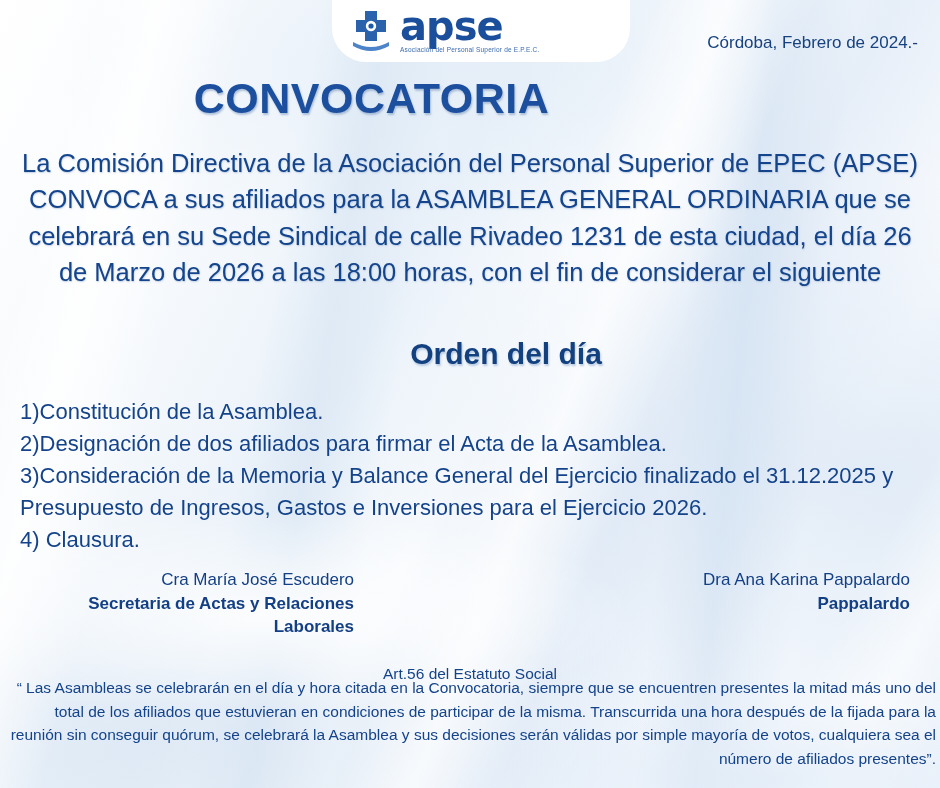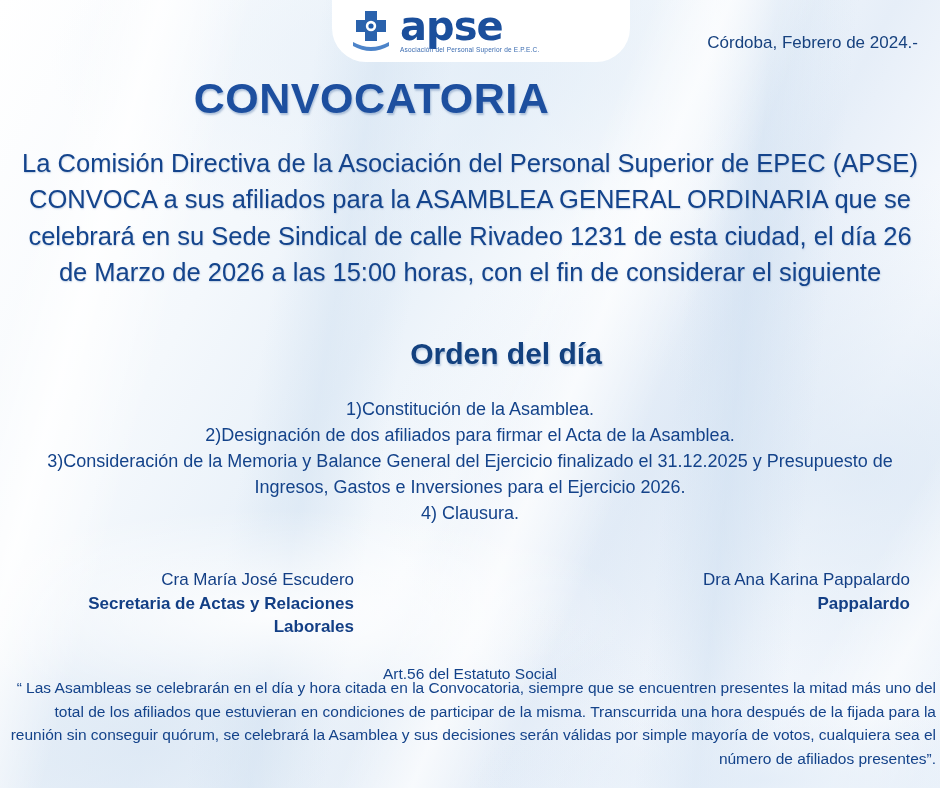--- a/index.html
+++ b/index.html
@@ -151,22 +151,21 @@
     font-weight: bold;
     color: #13417f;
     text-shadow: 1px 1.5px 2px rgba(130,160,200,0.5);
     padding-left: 36px;
   }
   .orden-list {
     position: absolute;
     top: 396px;
     left: 20px;
     width: 900px;
-    text-align: center;
-    font-size: 18px;
+    font-size: 22px;
     line-height: 1.45;
     color: #14438a;
   }
   .orden-list div {
     white-space: normal;
   }
 
   
   .sign {
     position: absolute;
@@ -242,21 +241,21 @@
       <div class="logo-text">
         <span class="logo-word">apse</span>
         <span class="logo-sub">Asociación del Personal Superior de E.P.E.C.</span>
       </div>
     </div>
 
     <div class="place-date">Córdoba,  Febrero de 2024.-</div>
 
     <div class="title">CONVOCATORIA</div>
 
-    <div class="intro">La Comisión  Directiva  de  la  Asociación  del  Personal  Superior  de EPEC (APSE) CONVOCA a sus afiliados para la ASAMBLEA GENERAL ORDINARIA que se celebrará  en  su Sede Sindical de calle Rivadeo 1231 de esta ciudad, el día 26 de Marzo  de 2026 a las 15:00 horas, con el fin de considerar el siguiente</div>
+    <div class="intro">La Comisión  Directiva  de  la  Asociación  del  Personal  Superior  de EPEC (APSE) CONVOCA a sus afiliados para la ASAMBLEA GENERAL ORDINARIA que se celebrará  en  su Sede Sindical de calle Rivadeo 1231 de esta ciudad, el día 26 de Marzo  de 2026 a las 18:00 horas, con el fin de considerar el siguiente</div>
 
     <div class="orden-title">Orden del día</div>
     <div class="orden-list">
       <div>1)Constitución de la Asamblea.</div>
       <div>2)Designación de dos afiliados para firmar el Acta de la Asamblea.</div>
       <div>3)Consideración de la Memoria y Balance General del Ejercicio finalizado el 31.12.2025 y Presupuesto de Ingresos, Gastos e Inversiones para el Ejercicio 2026.</div>
       <div>4)  Clausura.</div>
     </div>
 
     <div class="sign sign-left">

